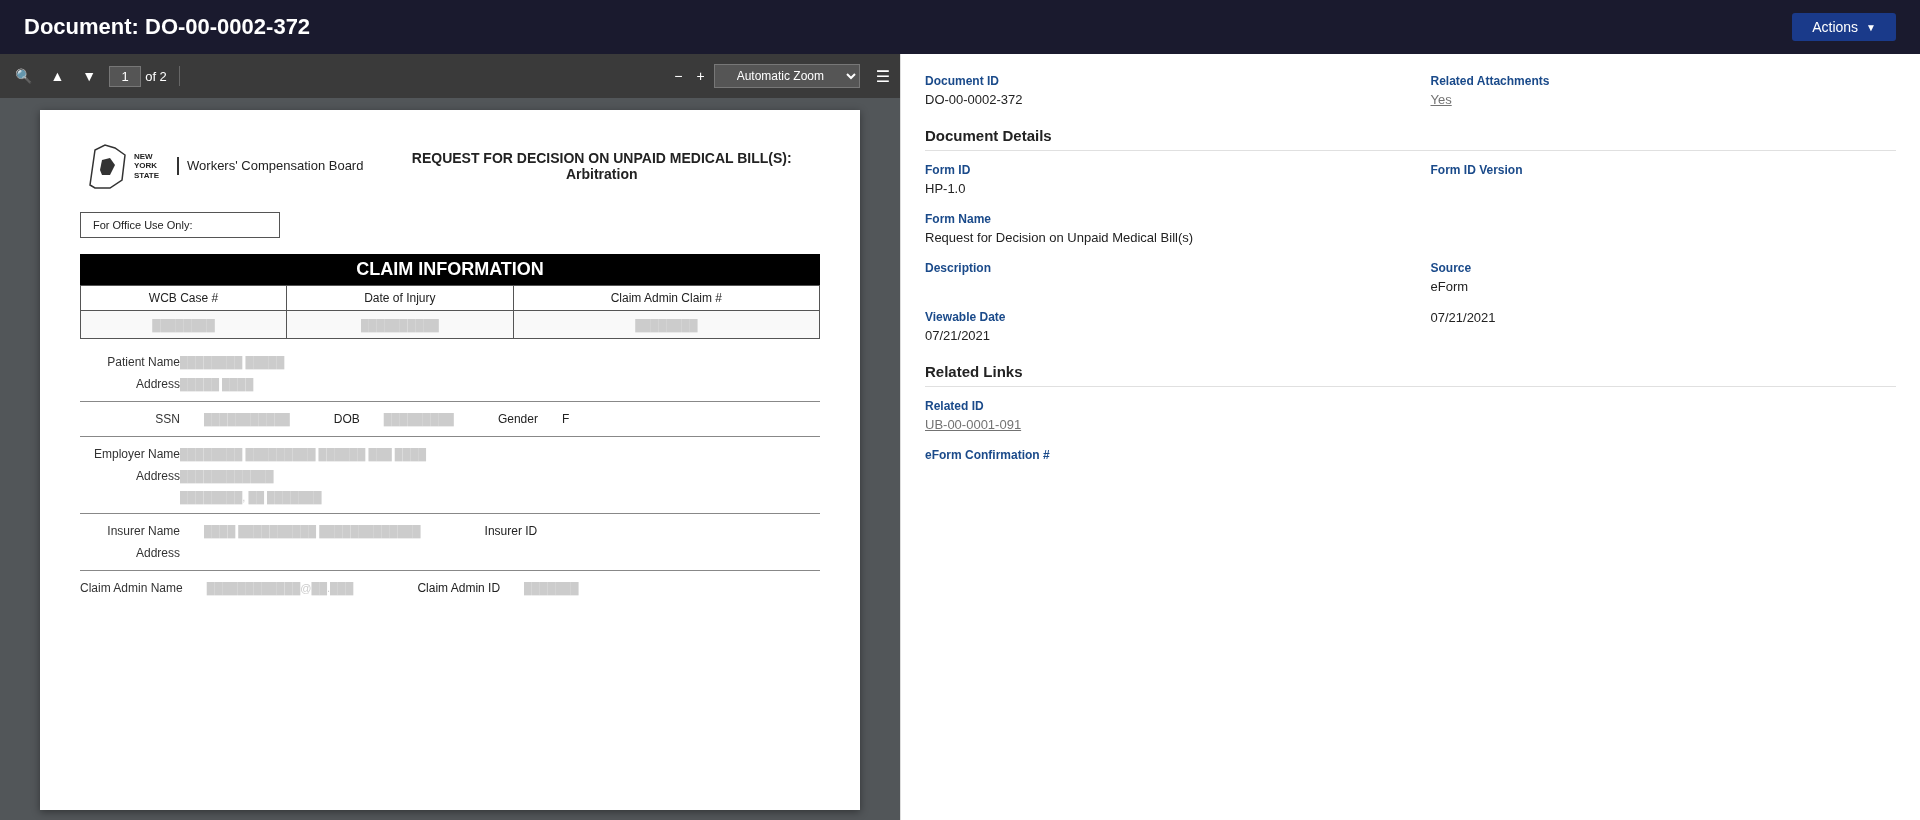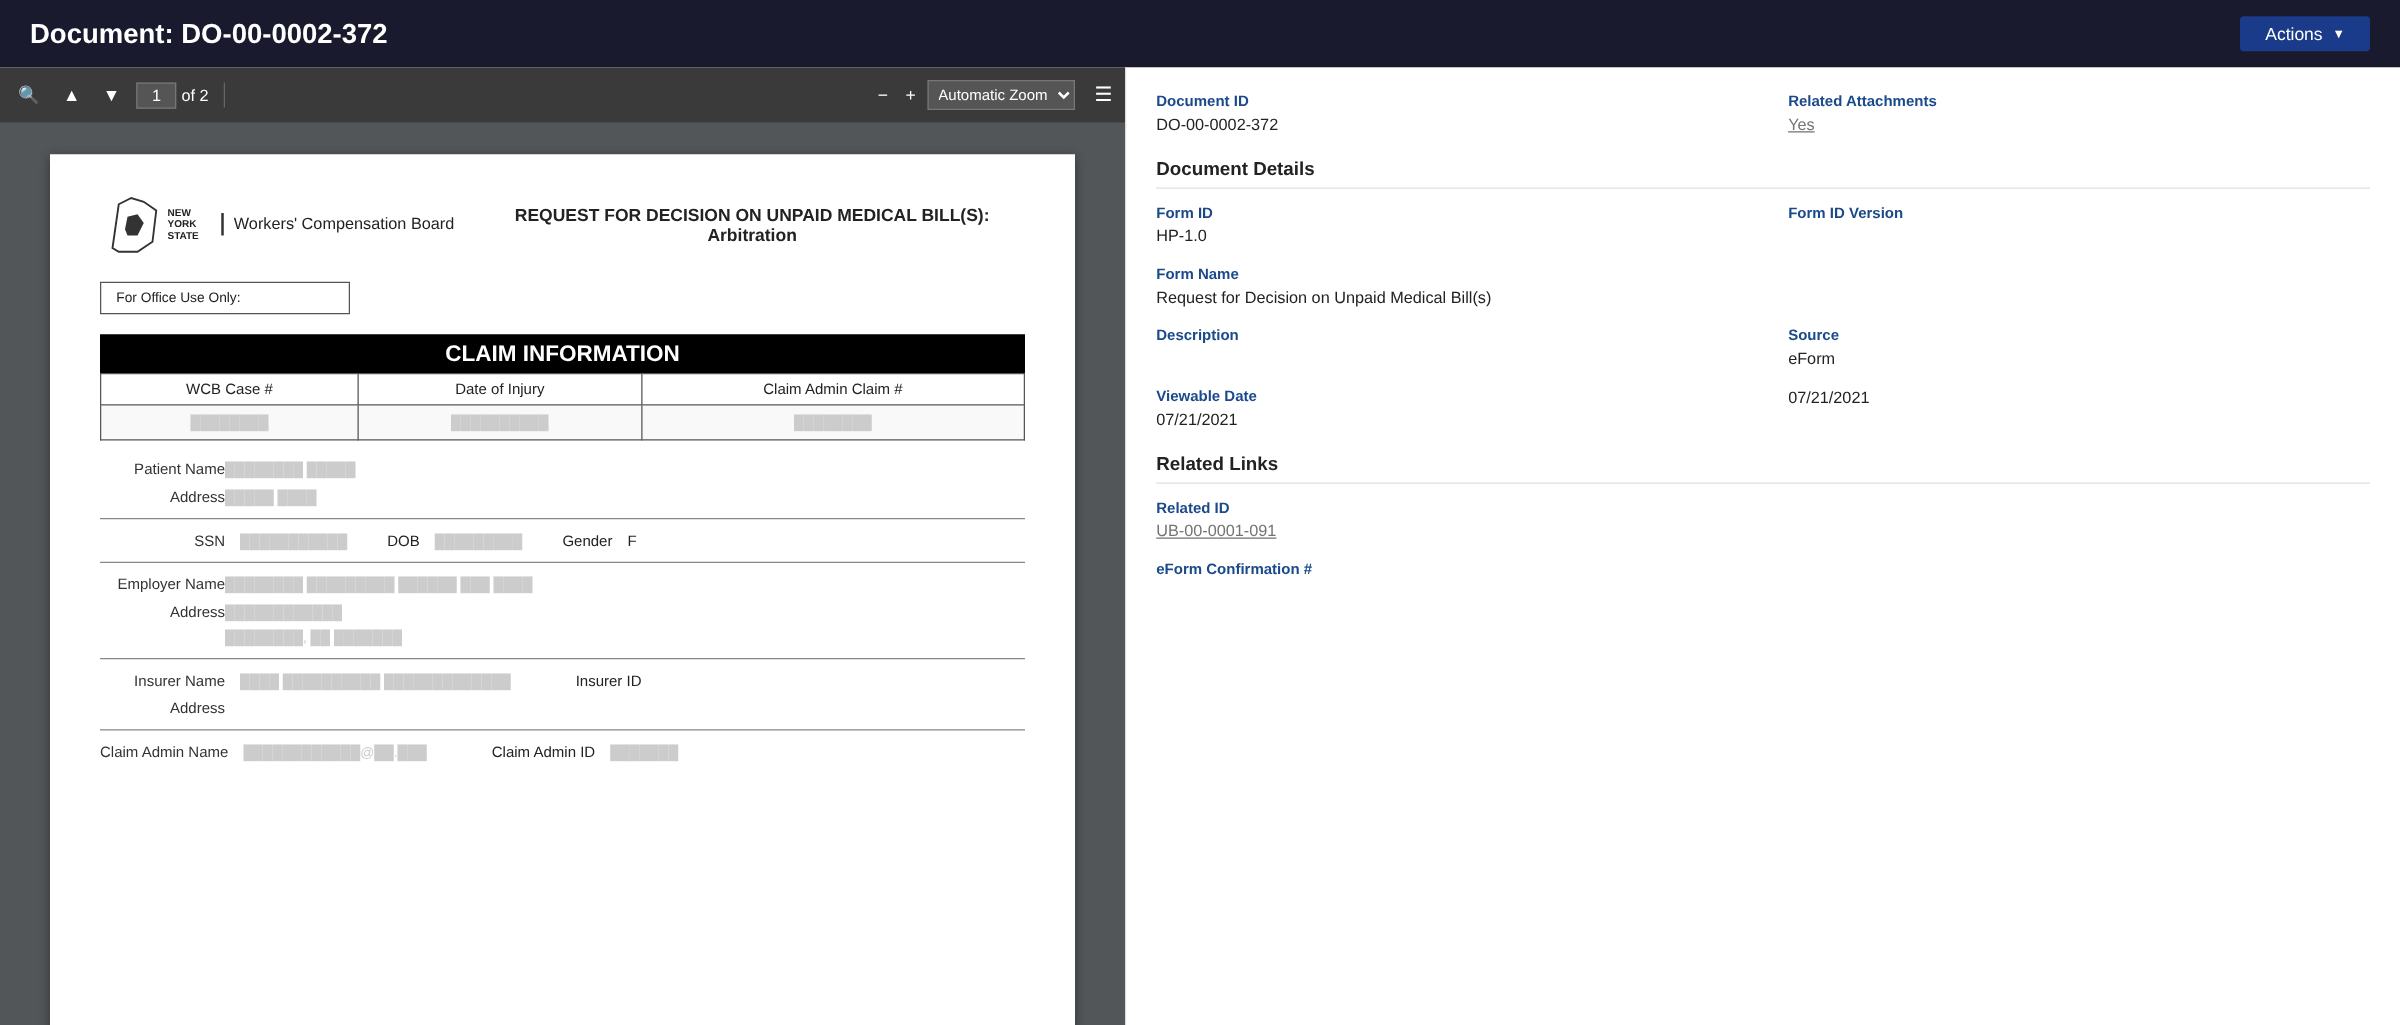--- a/index.html
+++ b/index.html
@@ -93,35 +93,35 @@
     .pdf-toolbar .zoom-controls {
       display: flex;
       align-items: center;
       gap: 4px;
       margin-left: auto;
     }
     .zoom-select {
       background: #555;
       border: 1px solid #777;
       color: white;
-      padding: 3px 4px;
+      padding: 3px 18px;
       font-size: 12px;
     }
     .pdf-toolbar .menu-icon {
       color: white;
       font-size: 16px;
       cursor: pointer;
       margin-left: 8px;
     }
 
     
     .pdf-content {
       flex: 1;
       overflow-y: auto;
-      padding: 25px;
+      padding: 12px;
       display: flex;
       justify-content: center;
     }
     .pdf-page {
       background: white;
       width: 820px;
       min-height: 700px;
       padding: 30px 40px;
       box-shadow: 0 2px 8px rgba(0,0,0,0.4);
       position: relative;
@@ -202,21 +202,21 @@
 
     .divider-line {
       border: none;
       border-top: 1px solid #888;
       margin: 10px 0;
     }
 
     .inline-fields {
       display: flex;
       align-items: baseline;
-      gap: 12px;
+      gap: 24px;
       margin-bottom: 8px;
     }
 
     
     .meta-panel {
       flex: 1;
       background: white;
       overflow-y: auto;
       padding: 20px 24px;
       border-left: 1px solid #ddd;

